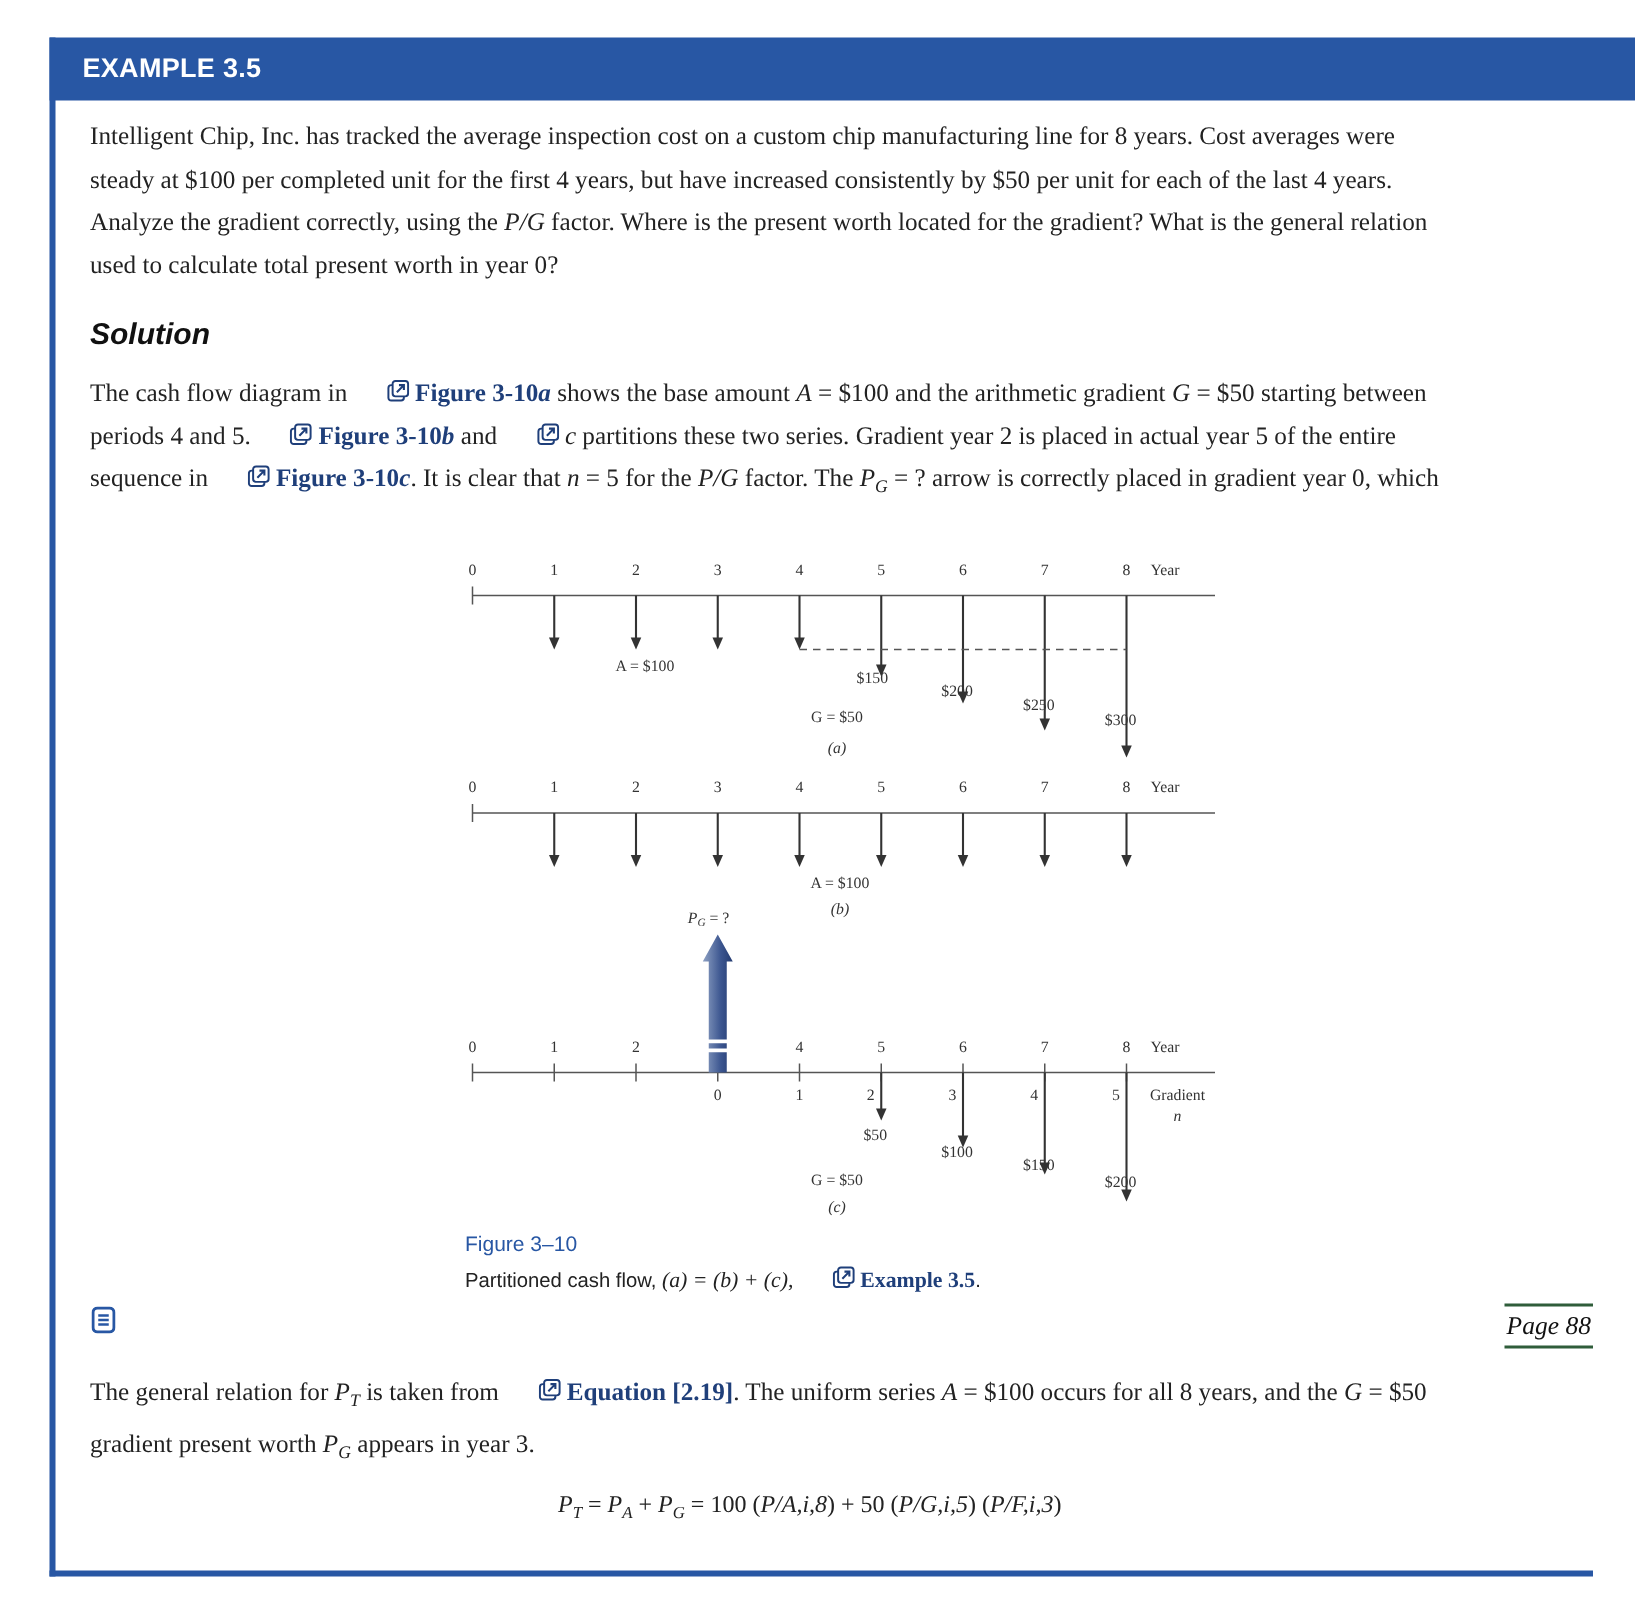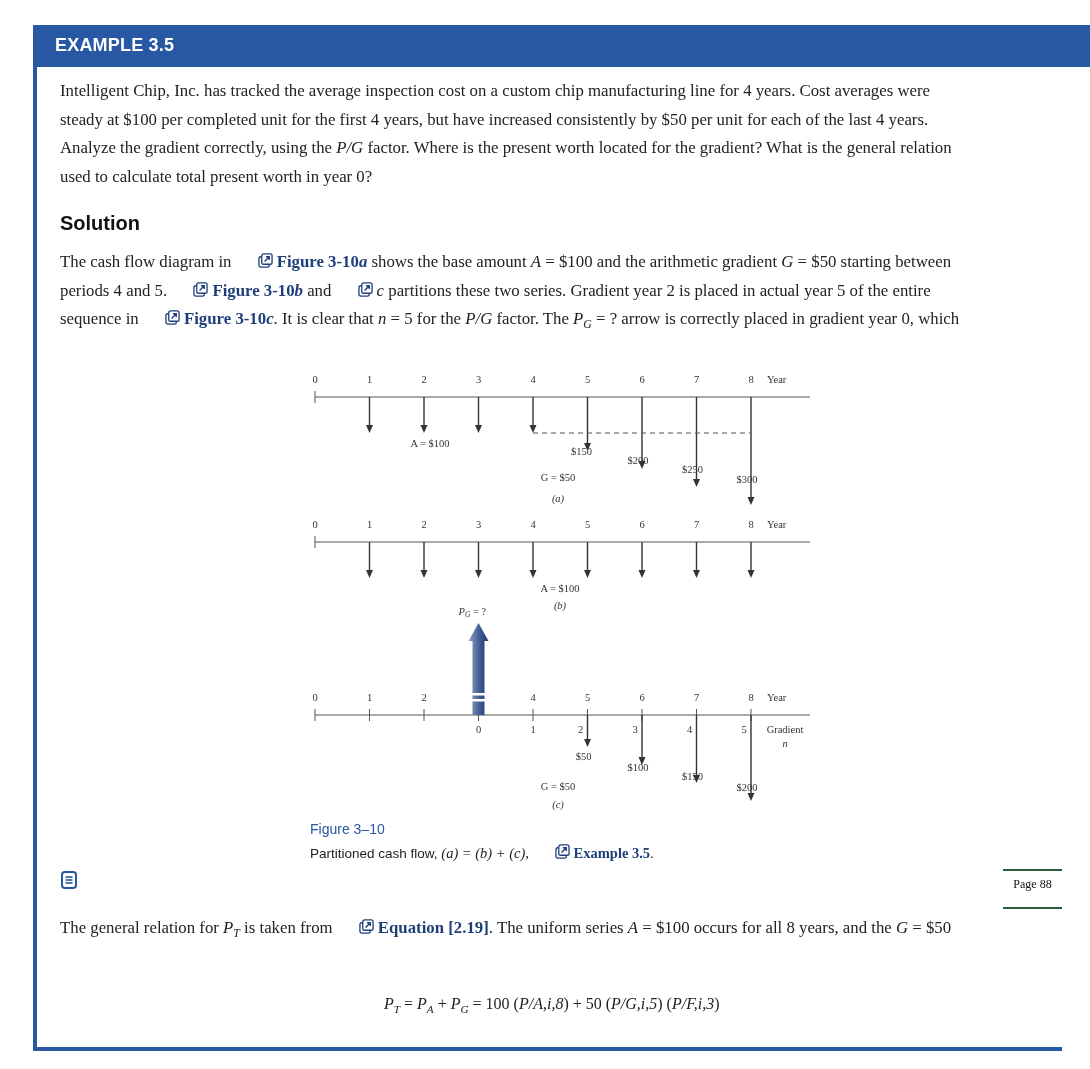--- a/index.html
+++ b/index.html
@@ -5,41 +5,41 @@
   html, body { margin: 0; padding: 0; background: #ffffff; }
   body { width: 1090px; height: 1069px; position: relative; overflow: hidden; font-family: "Liberation Serif", serif; color: #222; }
   .card { position: absolute; left: 33px; top: 25px; width: 1029px; height: 1026px; box-sizing: border-box; border-left: 4px solid #2857a4; border-bottom: 4px solid #2857a4; }
   .header { position: absolute; left: 33px; top: 25px; width: 1057px; height: 42px; background: #2857a4; }
   .header-title { position: absolute; left: 22px; top: 10px; font-family: "Liberation Sans", sans-serif; font-weight: bold; font-size: 18px; color: #fff; letter-spacing: 0.2px; }
   .para { position: absolute; left: 60px; width: 1000px; font-size: 16.8px; line-height: 28.5px; color: #222; }
   .para i { font-style: italic; margin-top: 48px; }
   .link { color: #1f3f7a; font-weight: bold; padding-left: 22px; }
   .link i { font-weight: bold; }
   .link-icon { display: inline-block; width: 15px; height: 15px; vertical-align: -1px; margin-right: 4px; }
-  .solution { position: absolute; left: 60px; top: 212px; font-family: "Liberation Sans", sans-serif; font-weight: bold; font-size: 20px; color: #111; }
+  .solution { position: absolute; left: 60px; top: 212px; font-family: "Liberation Sans", sans-serif; font-weight: bold; font-size: 20px; color: #111; font-style: italic; }
   .figure-caption-title { position: absolute; left: 310px; top: 821px; font-family: "Liberation Sans", sans-serif; font-size: 14px; color: #2857a4; font-weight: 500; }
   .figure-caption-text { position: absolute; left: 310px; top: 844px; font-family: "Liberation Sans", sans-serif; font-size: 13.5px; color: #222; text-align: right; }
   .figure-caption-text .serif { font-family: "Liberation Serif", serif; font-size: 14.5px; }
   .notes-icon { position: absolute; left: 61px; top: 871px; width: 16px; height: 18px; }
-  .page-marker { position: absolute; left: 1003px; top: 869px; width: 59px; height: 40px; border-top: 2px solid #2f5d3a; border-bottom: 2px solid #2f5d3a; box-sizing: border-box; text-align: center; font-size: 12px; line-height: 26px; color: #111; }
-  .equation { position: absolute; left: 372px; top: 995px; font-size: 16px; color: #222; margin-left: 12px; }
+  .page-marker { position: absolute; left: 1003px; top: 869px; width: 59px; height: 30px; border-top: 2px solid #2f5d3a; border-bottom: 2px solid #2f5d3a; box-sizing: border-box; text-align: center; font-size: 17px; line-height: 26px; color: #111; font-style: italic; }
+  .equation { position: absolute; left: 372px; top: 995px; font-size: 16px; color: #222; }
   .equation i { font-style: italic; }
   sub { font-size: 70%; }
   svg text { font-family: "Liberation Serif", serif; fill: #333; }
 </style>
 </head>
 <body>
 
 <div class="card"></div>
 <div class="header">
   <span class="header-title">EXAMPLE 3.5</span>
 </div>
 
 <div class="para" style="top:77px;">
-  <div>Intelligent Chip, Inc. has tracked the average inspection cost on a custom chip manufacturing line for 4 years. Cost averages were</div>
+  <div>Intelligent Chip, Inc. has tracked the average inspection cost on a custom chip manufacturing line for 8 years. Cost averages were</div>
   <div>steady at $100 per completed unit for the first 4 years, but have increased consistently by $50 per unit for each of the last 4 years.</div>
   <div><span>Analyze the gradient correctly, using the </span><i>P/G</i><span> factor. Where is the present worth located for the gradient? What is the general relation</span></div>
   <div>used to calculate total present worth in year 0?</div>
 </div>
 
 <div class="solution">Solution</div>
 
 <div class="para" style="top:248px;">
   <div>
     <span>The cash flow diagram in </span><span class="link"><svg class="link-icon" viewBox="0 0 16 16">
@@ -209,17 +209,20 @@
 <div class="page-marker">Page 88</div>
 
 <div class="para" style="top:914px;">
   <div>
     <span>The general relation for </span><i>P</i><sub><i>T</i></sub><span> is taken from </span><span class="link"><svg class="link-icon" viewBox="0 0 16 16">
           <rect x="1" y="4" width="11" height="11" rx="2" fill="none" stroke="#1f3f7a" stroke-width="1.4"></rect>
           <rect x="4" y="1" width="11" height="11" rx="2" fill="#fff" stroke="#1f3f7a" stroke-width="1.4"></rect>
           <path d="M7 9 L12 4 M8.5 4 H12 V7.5" stroke="#1f3f7a" stroke-width="1.5" fill="none"></path>
         </svg><span>Equation [2.19]</span></span><span>. The uniform series </span><i>A</i><span> = $100 occurs for all 8 years, and the </span><i>G</i><span> = $50</span>
   </div>
+  <div>
+    <span>gradient present worth </span><i>P</i><sub><i>G</i></sub><span> appears in year 3.</span>
+  </div>
 </div>
 
 <div class="equation">
   <i>P</i><sub><i>T</i></sub><span> = </span><i>P</i><sub><i>A</i></sub><span> + </span><i>P</i><sub><i>G</i></sub><span> = 100 (</span><i>P/A,i,8</i><span>) + 50 (</span><i>P/G,i,5</i><span>) (</span><i>P/F,i,3</i><span>)</span>
 </div>
 
 </body></html>

